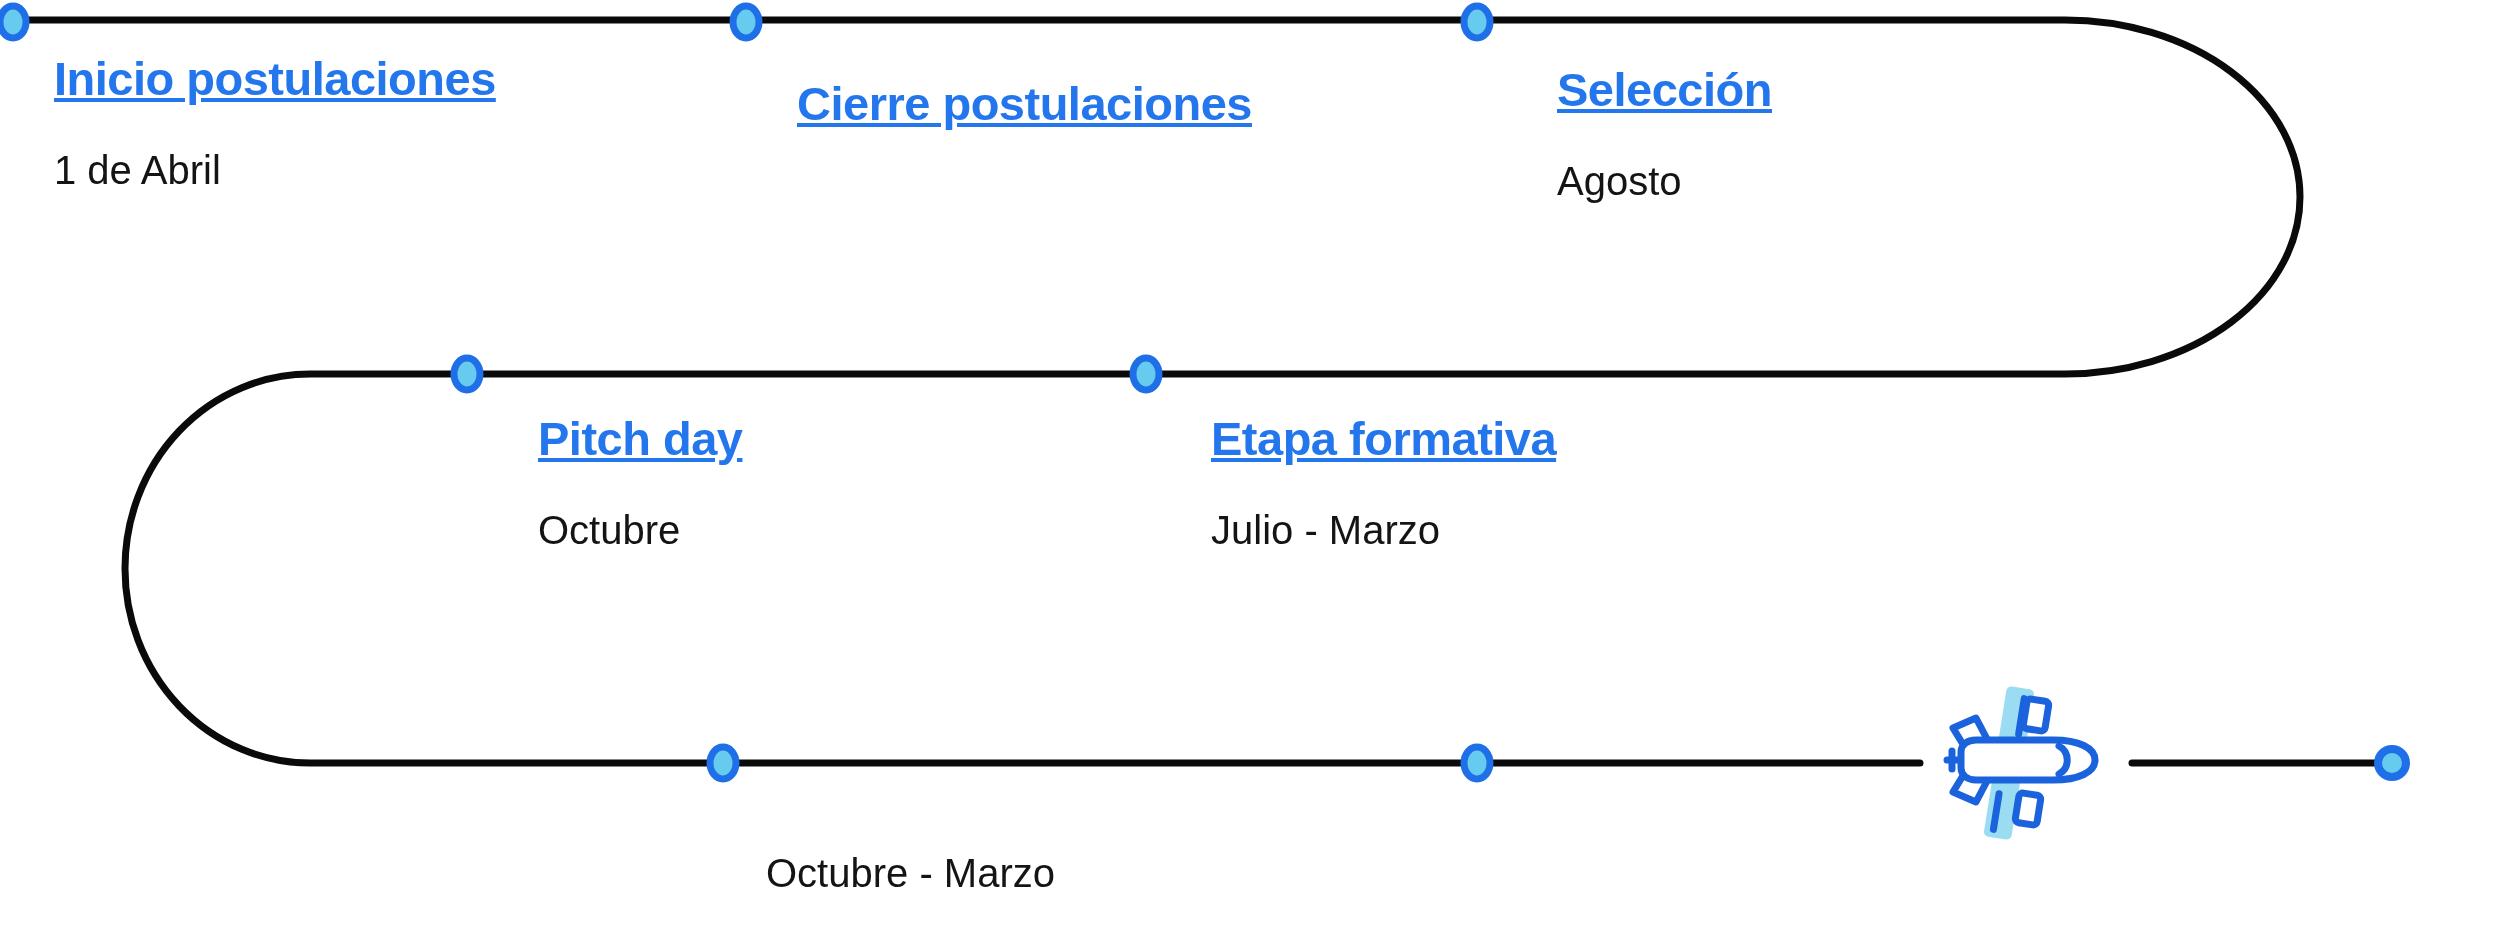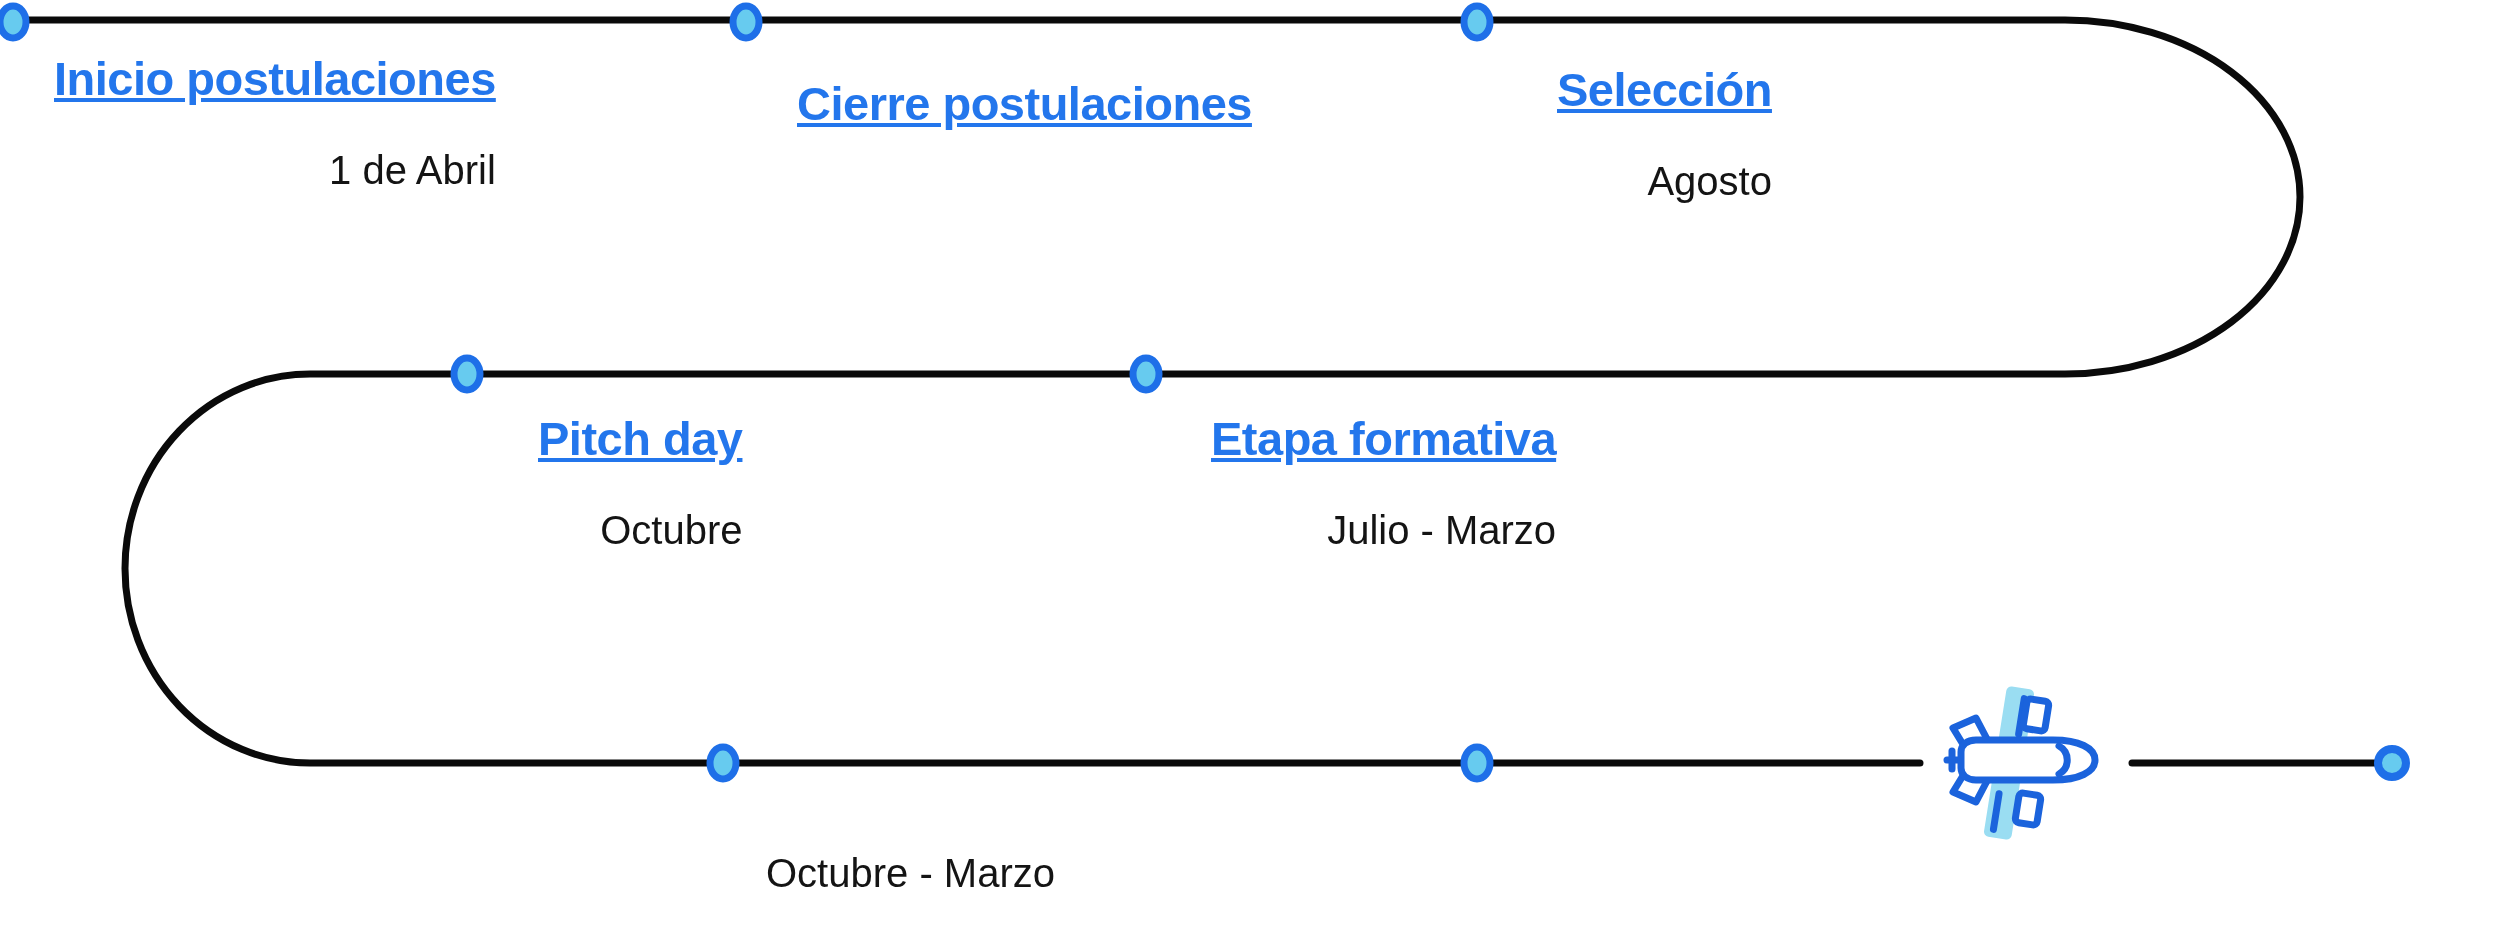--- a/index.html
+++ b/index.html
@@ -68,21 +68,20 @@
     letter-spacing: -0.5px;
     color: #2376EC;
     text-decoration: underline;
   }
   .milestone .date {
     display: block;
     margin-top: 43px;
     font-size: 40px;
     font-weight: 400;
     color: #141414;
-    text-align: right;
   }
   
   .m0 { left: 54px;   top: 54px;  }
   .m1 { left: 797px;  top: 54px; margin-top: 25px;  }
   .m2 { left: 1557px; top: 54px; margin-top: 11px;  }
   .m3 { left: 538px;  top: 414px; }
   .m4 { left: 1211px; top: 414px; }
   .m5 { left: 766px;  top: 808px; }
 </style>
 </head>

